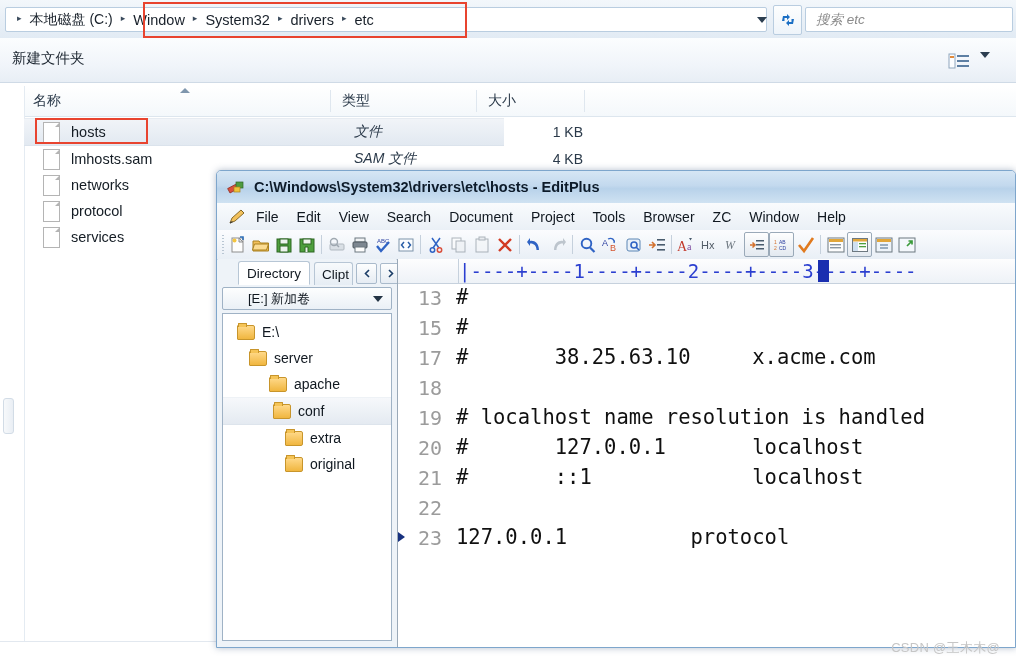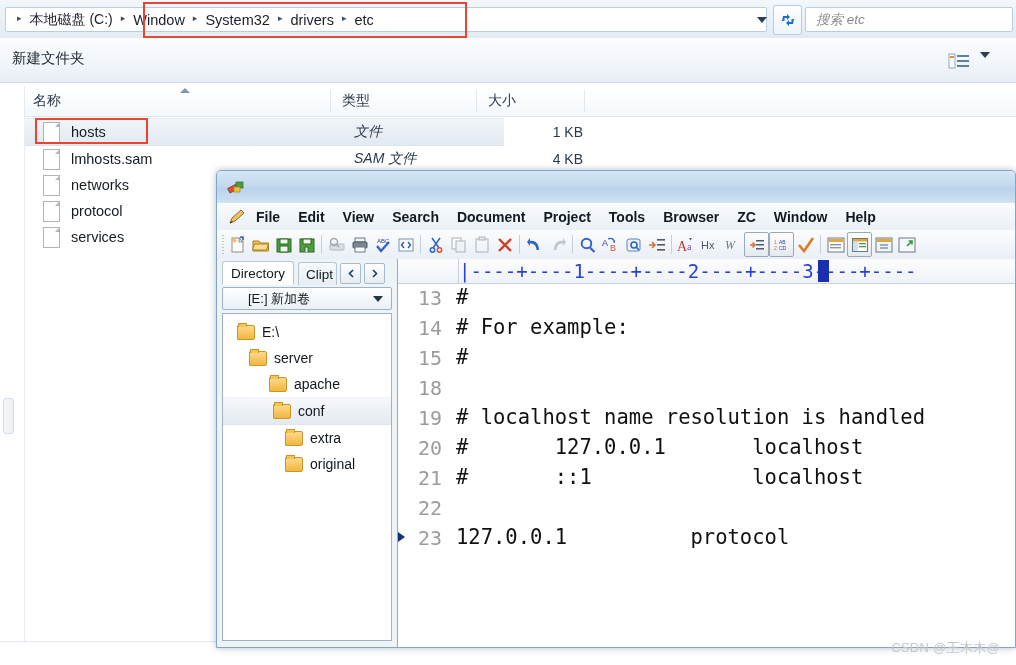--- a/index.html
+++ b/index.html
@@ -145,21 +145,21 @@
   .ep-title-text {
     margin-left:9px; font-size:14.5px; font-weight:bold; color:#0d1b2a; white-space:nowrap;
   }
   .ep-menubar {
     position:absolute; left:0; top:32px; width:100%; height:27px;
     background:linear-gradient(180deg,#f9fbfd,#eaf0f6);
     display:flex; align-items:center;
   }
   .ep-menu-pencil { width:20px;height:18px;margin-left:10px;flex:none; }
   .ep-menu-item {
-    font-size:14px; font-weight:bold; color:#101820; padding:0 9px; white-space:nowrap;
+    font-size:14px; font-weight:normal; color:#101820; padding:0 9px; white-space:nowrap;
   }
   .ep-toolbar {
     position:absolute; left:0; top:59px; width:100%; height:29px;
     background:linear-gradient(180deg,#fbfcfe,#e9eff6);
     border-bottom:1px solid #d3dde8;
     display:flex; align-items:center;
   }
   .tb-grip { width:6px;height:20px;margin-left:3px;
     background-image:repeating-linear-gradient(180deg,#b9c6d3 0 1px,transparent 1px 3px);
     background-size:2px 100%; background-repeat:no-repeat; background-position:2px 0; flex:none;}
@@ -168,21 +168,21 @@
   .tb-ico.framed { border:1px solid #9aa9b8; border-radius:2px;
     background:linear-gradient(180deg,#fefefe,#e3e9f0); }
 
   .ep-body { position:absolute; left:0; top:88px; width:100%; bottom:0; }
 
   
   .ep-dock {
     position:absolute; left:1px; top:0; width:178px; bottom:0;
     background:#eef3f8;
   }
-  .dock-tabs { position:absolute; left:0; top:2px; width:100%; height:24px; display:flex; align-items:flex-end; }
+  .dock-tabs { position:absolute; left:16px; top:2px; width:100%; height:24px; display:flex; align-items:flex-end; }
   .dock-tab {
     height:22px; padding:0 8px; font-size:13.5px; color:#101820;
     display:flex;align-items:center;
     background:linear-gradient(180deg,#f7fafc,#e6edf4);
     border:1px solid #b7c6d5; border-bottom:none; border-radius:3px 3px 0 0;
     margin-left:4px;
   }
   .dock-tab.active { background:#ffffff; border-bottom:1px solid #ffffff; }
   .dock-tab.clipped { width:30px; padding:0 0 0 7px; overflow:hidden; }
   .dock-navbtn {
@@ -369,20 +369,21 @@
   <div class="editplus">
 
     <div class="ep-title">
       <span class="ep-title-icon">
         <svg width="18" height="16" viewBox="0 0 18 16">
           <rect x="1" y="7" width="11" height="5" transform="rotate(-28 6 9)" fill="#d94f3d" stroke="#8e2a1d" stroke-width="0.7"></rect>
           <rect x="9" y="3" width="7" height="6" fill="#4d9b3f" stroke="#2f6627" stroke-width="0.7"></rect>
           <rect x="7" y="8" width="6" height="5" fill="#f0c23c" stroke="#a8821c" stroke-width="0.7"></rect>
         </svg>
       </span>
+      <span class="ep-title-text">C:\Windows\System32\drivers\etc\hosts - EditPlus</span>
     </div>
 
     <div class="ep-menubar">
       <span class="ep-menu-pencil">
         <svg width="20" height="18" viewBox="0 0 20 18">
           <path d="M3 15 L5 10 L14 2 L17 5 L8 13 Z" fill="#f2c15c" stroke="#7a5f1e" stroke-width="0.9"></path>
           <path d="M14 2 L17 5" stroke="#7a5f1e" stroke-width="0.9"></path>
           <path d="M3 15 L5.5 13.5" stroke="#3a3a3a" stroke-width="1.1"></path>
         </svg>
       </span>
@@ -661,22 +662,22 @@
 
       <div class="ep-editor">
         <div class="ruler">
           <div class="ruler-gutter"></div>
           <div class="ruler-scale">|----+----1----+----2----+----3----+----</div>
           <div class="ruler-caret" style="left:420px"></div>
         </div>
 
         <div class="code">
           <div class="cline"><span class="lnum">13</span><span class="ctext">#</span></div>
-          <div class="cline"><span class="lnum">14</span><span class="ctext"># For example:</span></div>
           <div class="cline"><span class="lnum">15</span><span class="ctext">#</span></div>
+          <div class="cline"><span class="lnum">17</span><span class="ctext">#       38.25.63.10     x.acme.com</span></div>
           <div class="cline"><span class="lnum">18</span><span class="ctext"></span></div>
           <div class="cline"><span class="lnum">19</span><span class="ctext"># localhost name resolution is handled</span></div>
           <div class="cline"><span class="lnum">20</span><span class="ctext">#       127.0.0.1       localhost</span></div>
           <div class="cline"><span class="lnum">21</span><span class="ctext">#       ::1             localhost</span></div>
           <div class="cline"><span class="lnum">22</span><span class="ctext"></span></div>
           <div class="cline">
             <span class="cur-marker"></span>
             <span class="lnum">23</span>
             <span class="ctext">127.0.0.1          protocol</span>
           </div>

